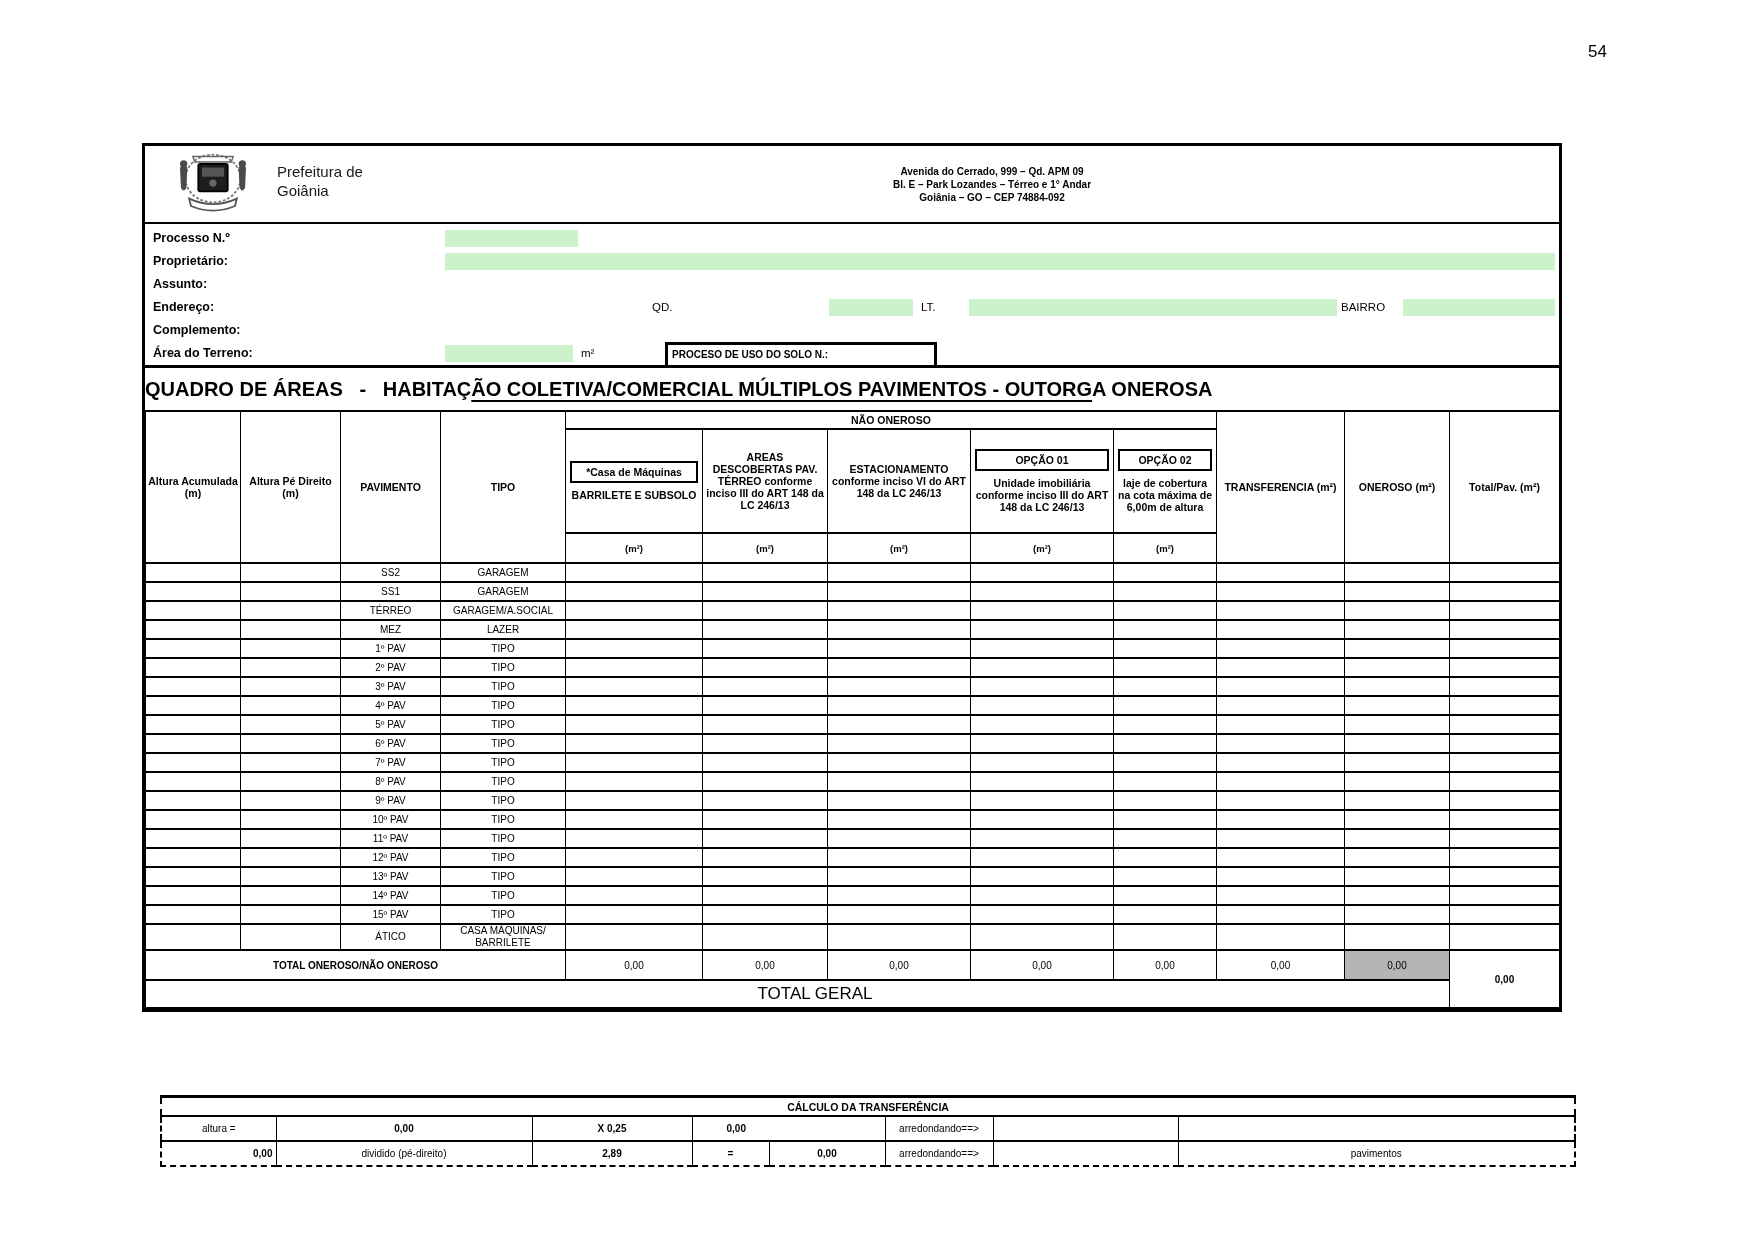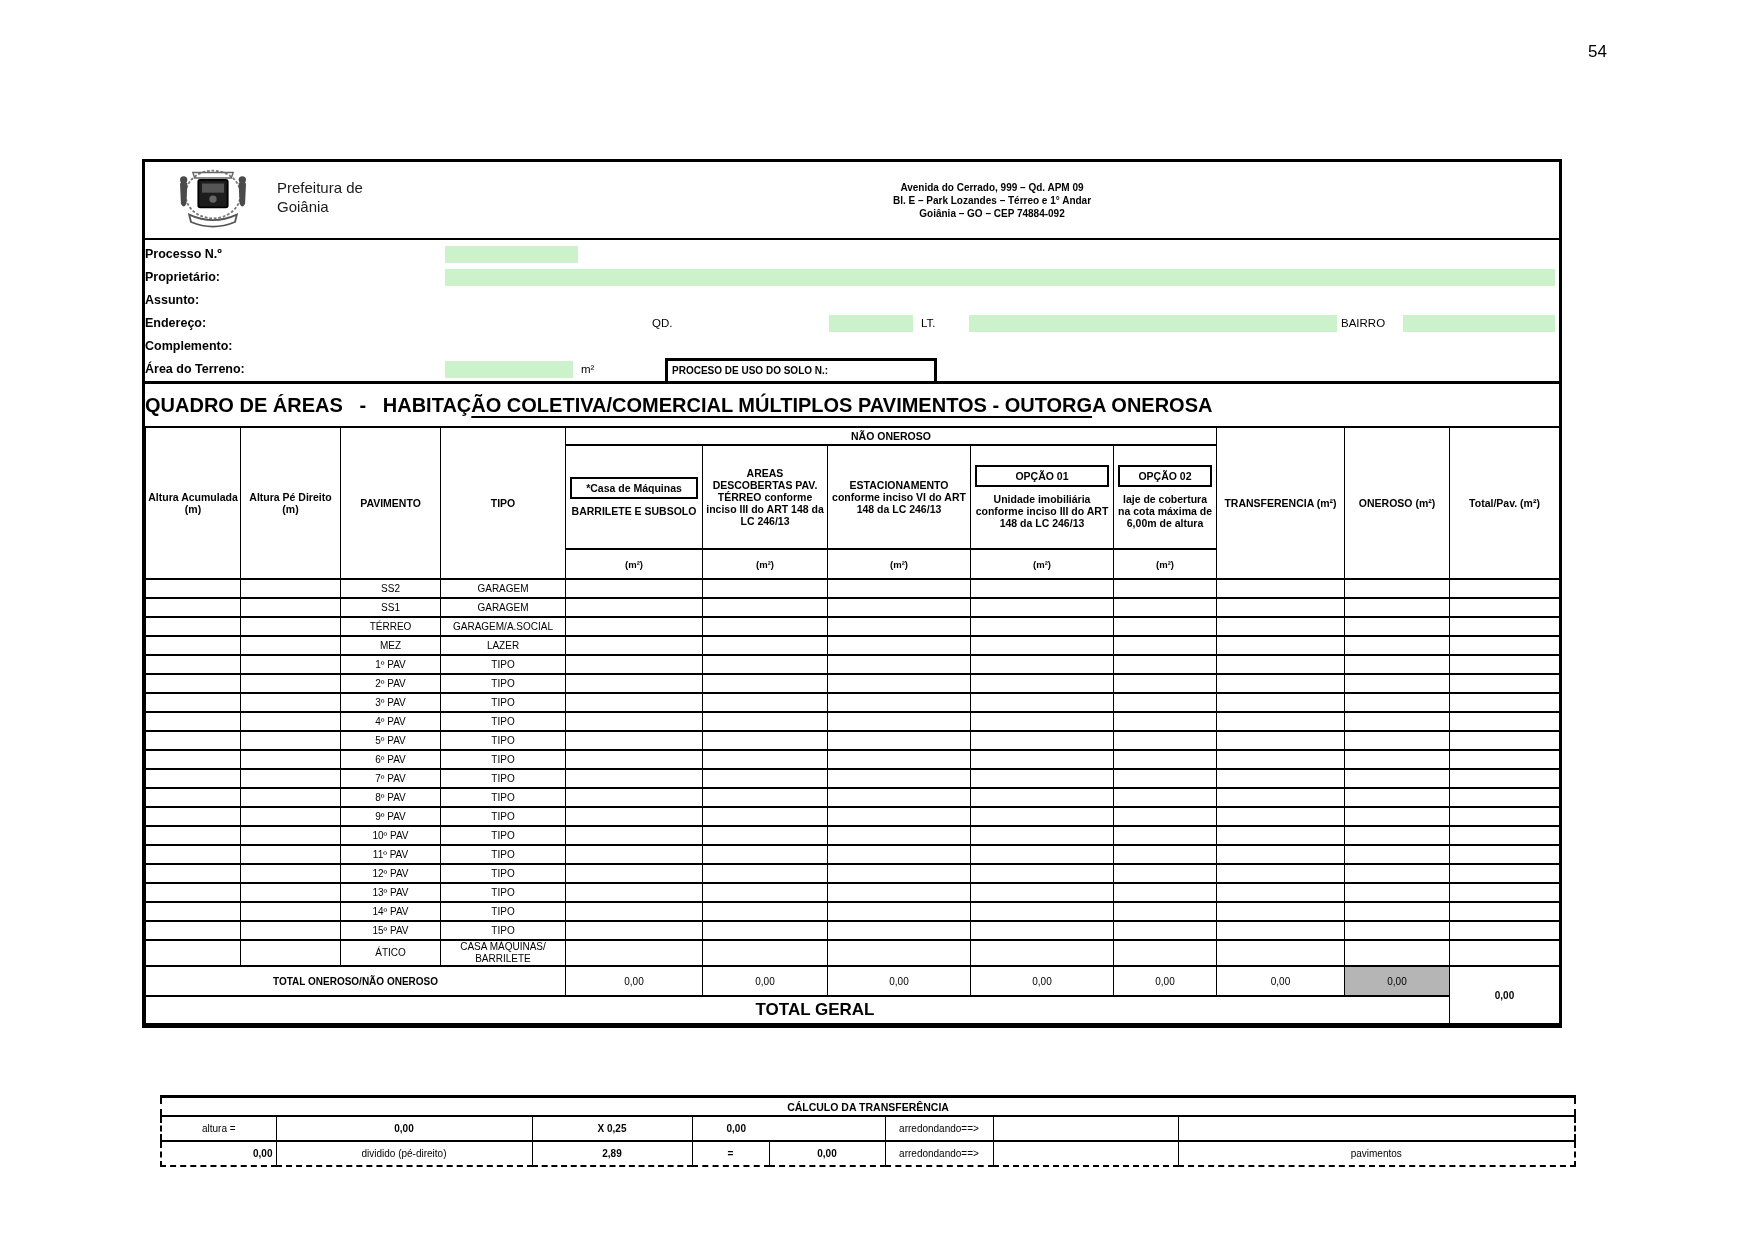--- a/index.html
+++ b/index.html
@@ -3,34 +3,34 @@
 <meta charset="utf-8">
 <style>
   html,body{margin:0;padding:0;}
   body{
     width:1754px;height:1240px;position:relative;background:#ffffff;
     font-family:"Liberation Sans","DejaVu Sans",sans-serif;color:#000;overflow:hidden;
   }
   .page-number{position:absolute;left:1588px;top:42px;font-size:17px;}
 
   
-  .form{position:absolute;left:142px;top:143px;width:1414px;border:3px solid #000;background:#fff;margin-top:16px;}
+  .form{position:absolute;left:142px;top:143px;width:1414px;border:3px solid #000;background:#fff;}
 
   
   .band{height:76px;border-bottom:2px solid #000;display:flex;align-items:center;position:relative;}
   .logo-wrap{position:absolute;left:22px;top:5px;}
   .org-name{position:absolute;left:132px;top:16px;font-size:15px;line-height:19px;color:#1a1a1a;}
   .dept{flex:1;margin-left:420px;margin-right:140px;text-align:center;line-height:13px;}
   .dept .d1{font-size:12.5px;font-weight:bold;margin-bottom:3px;}
   .dept .d2{font-size:10px;font-weight:bold;}
 
   
   .fields{padding-top:3px;}
   .frow{height:23px;position:relative;}
-  .flabel{position:absolute;left:0;top:4px;font-weight:bold;font-size:12.5px;white-space:pre;}
+  .flabel{position:absolute;left:8px;top:4px;font-weight:bold;font-size:12.5px;white-space:pre;}
   .slabel{position:absolute;top:5px;font-size:11.5px;white-space:pre;}
   .ginput{position:absolute;top:3px;height:17px;background:#ccf2cc;}
   .uso-box{position:absolute;left:520px;top:0px;width:262px;height:20px;border:3px solid #000;
            font-size:10px;font-weight:bold;line-height:20px;padding-left:4px;background:#fff;}
 
   
   .title-band{border-top:3px solid #000;height:42px;display:flex;align-items:center;justify-content:flex-start;
               font-size:20px;font-weight:bold;}
   .title-band span{white-space:pre;}
   .title-band .und{text-decoration:underline;text-decoration-thickness:2px;text-underline-offset:4px;}
@@ -43,21 +43,21 @@
   tr.hdr-band th{height:16px;font-size:10.5px;}
   tr.hdr-main th{height:102px;vertical-align:middle;}
   .inner-box{border:2px solid #000;margin:1px 2px 4px 2px;padding:3px 9px;font-weight:bold;}
   .sub-text{padding:2px 1px;font-weight:bold;line-height:12px;}
   tr.hdr-unit td{height:28px;font-weight:bold;font-size:9.5px;}
   tr.data-row td{height:17px;line-height:12px;font-size:10px;}
   tr.total-row td{height:28px;}
   .total-label{font-size:15.5px;font-weight:bold;}
   .gray-cell{background:#b5b5b5;}
   .grand-total{font-size:15px;font-weight:bold;vertical-align:top;padding-top:3px;}
-  tr.geral-row td{height:26px;font-size:17px;font-weight:bold;padding-left:37px;}
+  tr.geral-row td{height:26px;font-size:17px;font-weight:normal;padding-left:37px;}
 
   
   .calc{position:absolute;left:160px;top:1095px;width:1414px;}
   table.calc-t{border-collapse:collapse;table-layout:fixed;width:100%;
                border:2px dashed #000;border-top:3px solid #000;}
   table.calc-t td{border:1px solid #000;font-size:10px;height:23px;text-align:center;padding:0 3px;overflow:hidden;}
   table.calc-t tr.c-title td{border-bottom:2px solid #000;font-weight:bold;font-size:10.5px;height:17px;}
   table.calc-t tr.c-r2 td{border-top:2px solid #000;}
   .b{font-weight:bold;}
   .ra{text-align:right !important;}

